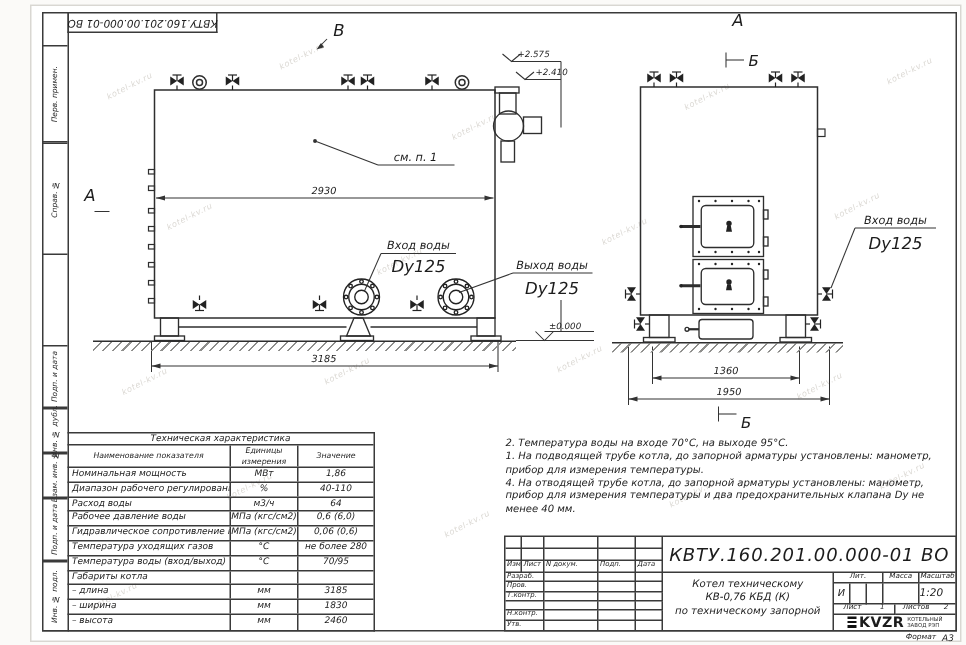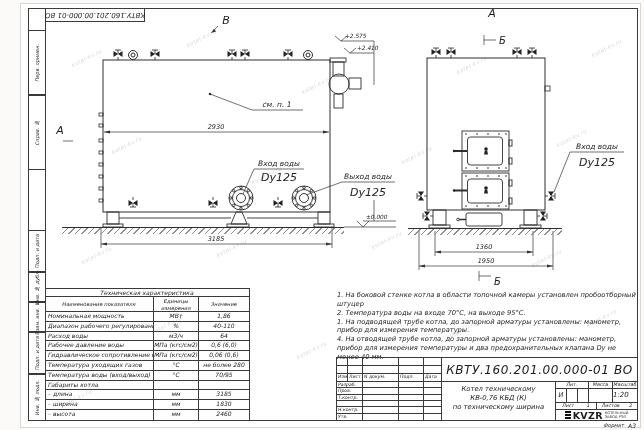--- a/index.html
+++ b/index.html
@@ -402,21 +402,20 @@
       <div class="c3">1830</div>
     </div>
   <div class="t-row">
       <div class="c1">– высота</div>
       <div class="c2">мм</div>
       <div class="c3">2460</div>
     </div>
 </div>
 
 <div class="abs" id="notes">
-  <div class="note">1.  На боковой стенке котла в области топочной камеры установлен пробоотборный штуцер</div>
   <div class="note">2.  Температура воды на входе 70°С, на выходе 95°С.</div>
   <div class="note">1.  На подводящей трубе котла, до запорной арматуры установлены: манометр, прибор для измерения температуры.</div>
   <div class="note">4.  На отводящей трубе котла, до запорной арматуры установлены: манометр, прибор для измерения температуры и два предохранительных клапана Dy не менее 40 мм.</div>
 </div>
 
 <div class="abs" id="tblock">
 
   <div class="cell br bb" style="left:0;top:0;width:11px;height:8px"></div>
   <div class="cell br bb" style="left:11px;top:0;width:15px;height:8px"></div>
   <div class="cell br bb" style="left:26px;top:0;width:36px;height:8px"></div>
@@ -457,21 +456,21 @@
   <div class="cell br tiny" style="left:0;top:55.66px;width:26px;height:6.34px">Утв.</div>
   <div class="cell br" style="left:26px;top:55.66px;width:36px;height:6.34px"></div>
     <div class="cell br" style="left:62px;top:55.66px;width:25px;height:6.34px"></div>
     <div class="cell br" style="left:87px;top:55.66px;width:18px;height:6.34px"></div>
 
   <div class="cell bb" id="doc-num">КВТУ.160.201.00.000-01 ВО</div>
 
   <div class="cell" id="name-cell">
     <div>Котел техническому</div>
     <div>КВ-0,76 КБД (К)</div>
-    <div>по техническому ширина</div>
+    <div>по техническому запорной</div>
   </div>
 
   <div class="cell br bb rh" style="left:219px;top:24px;width:33px;height:7px">Лит.</div>
   <div class="cell br bb rh" style="left:252px;top:24px;width:24px;height:7px">Масса</div>
   <div class="cell bb rh" style="left:276px;top:24px;width:24px;height:7px">Масштаб</div>
   <div class="cell br bb" style="left:219px;top:31px;width:11px;height:14px;text-align:center;font-size:6.5px;line-height:13px">И</div>
   <div class="cell br bb" style="left:230px;top:31px;width:11px;height:14px"></div>
   <div class="cell br bb" style="left:241px;top:31px;width:11px;height:14px"></div>
   <div class="cell br bb" style="left:252px;top:31px;width:24px;height:14px"></div>
   <div class="cell bb" style="left:276px;top:31px;width:24px;height:14px;font-size:7px;line-height:13px">1:20</div>

